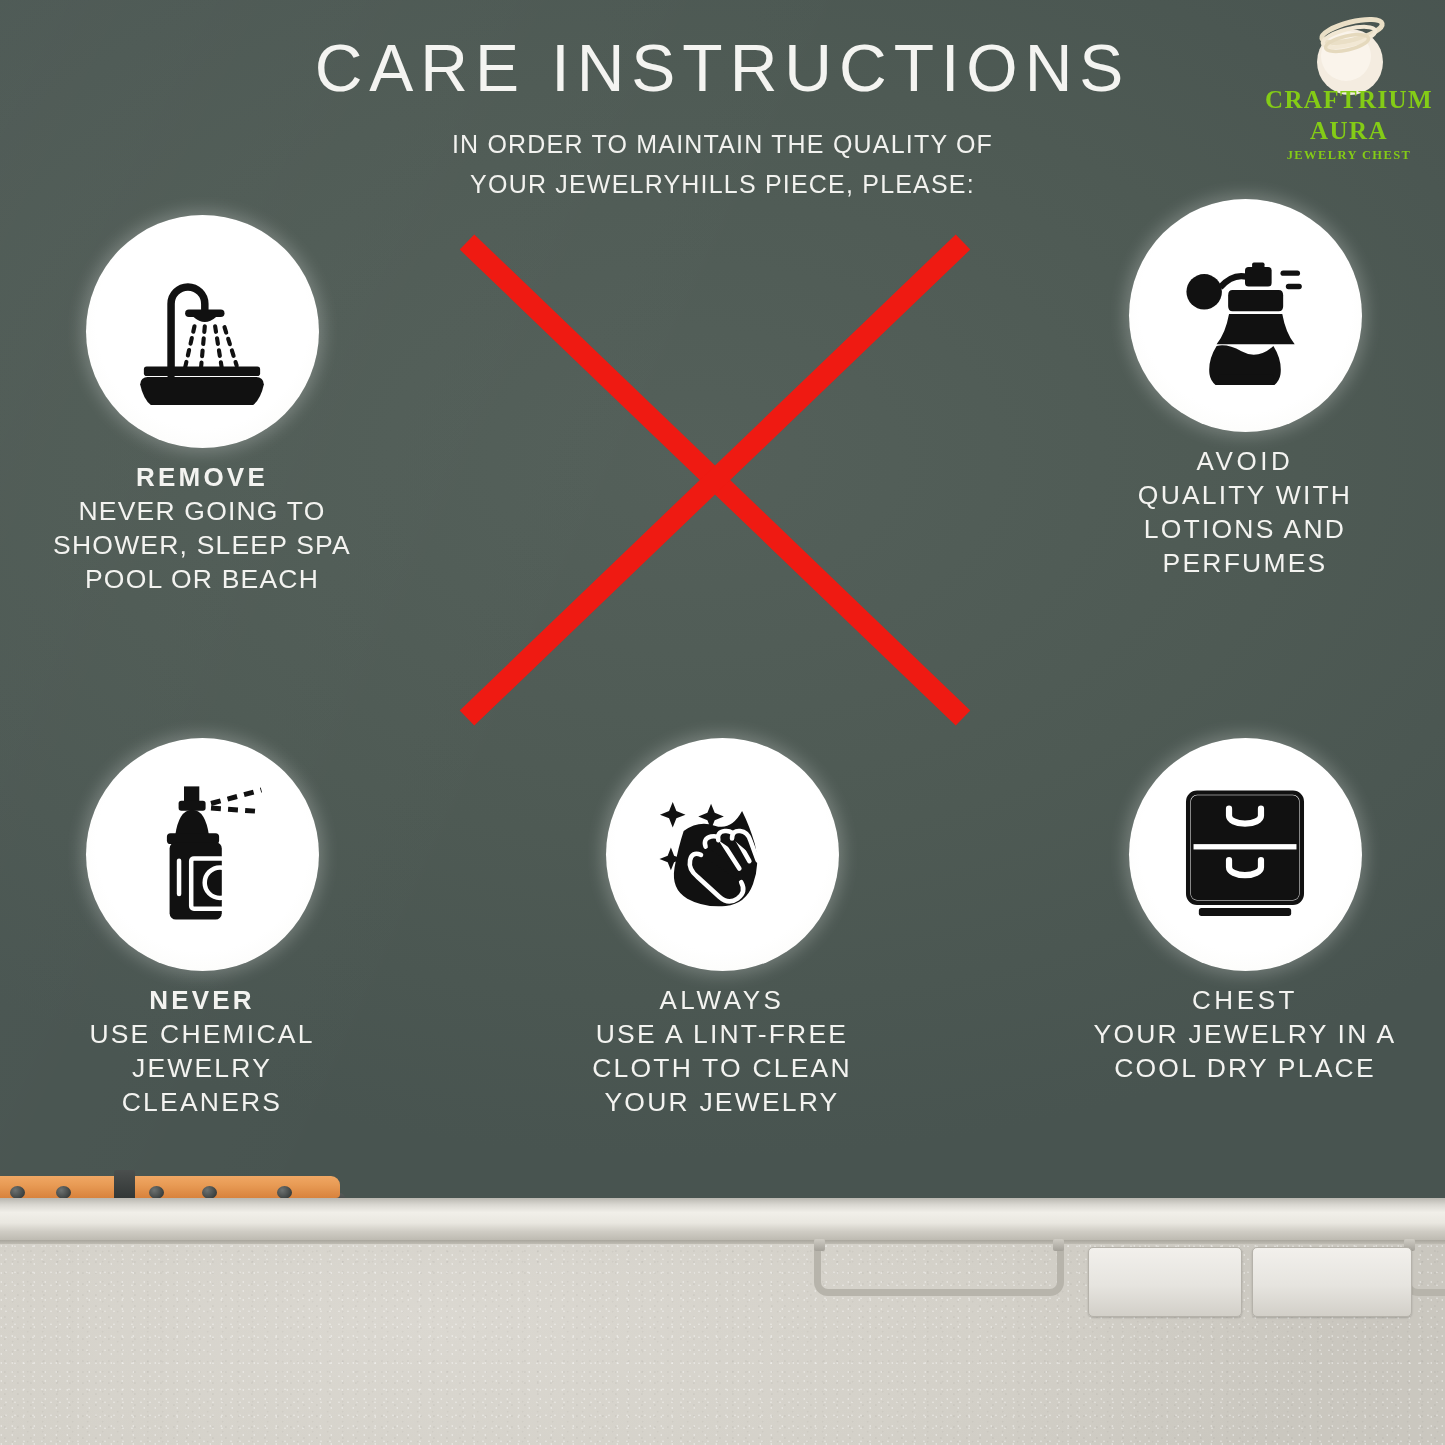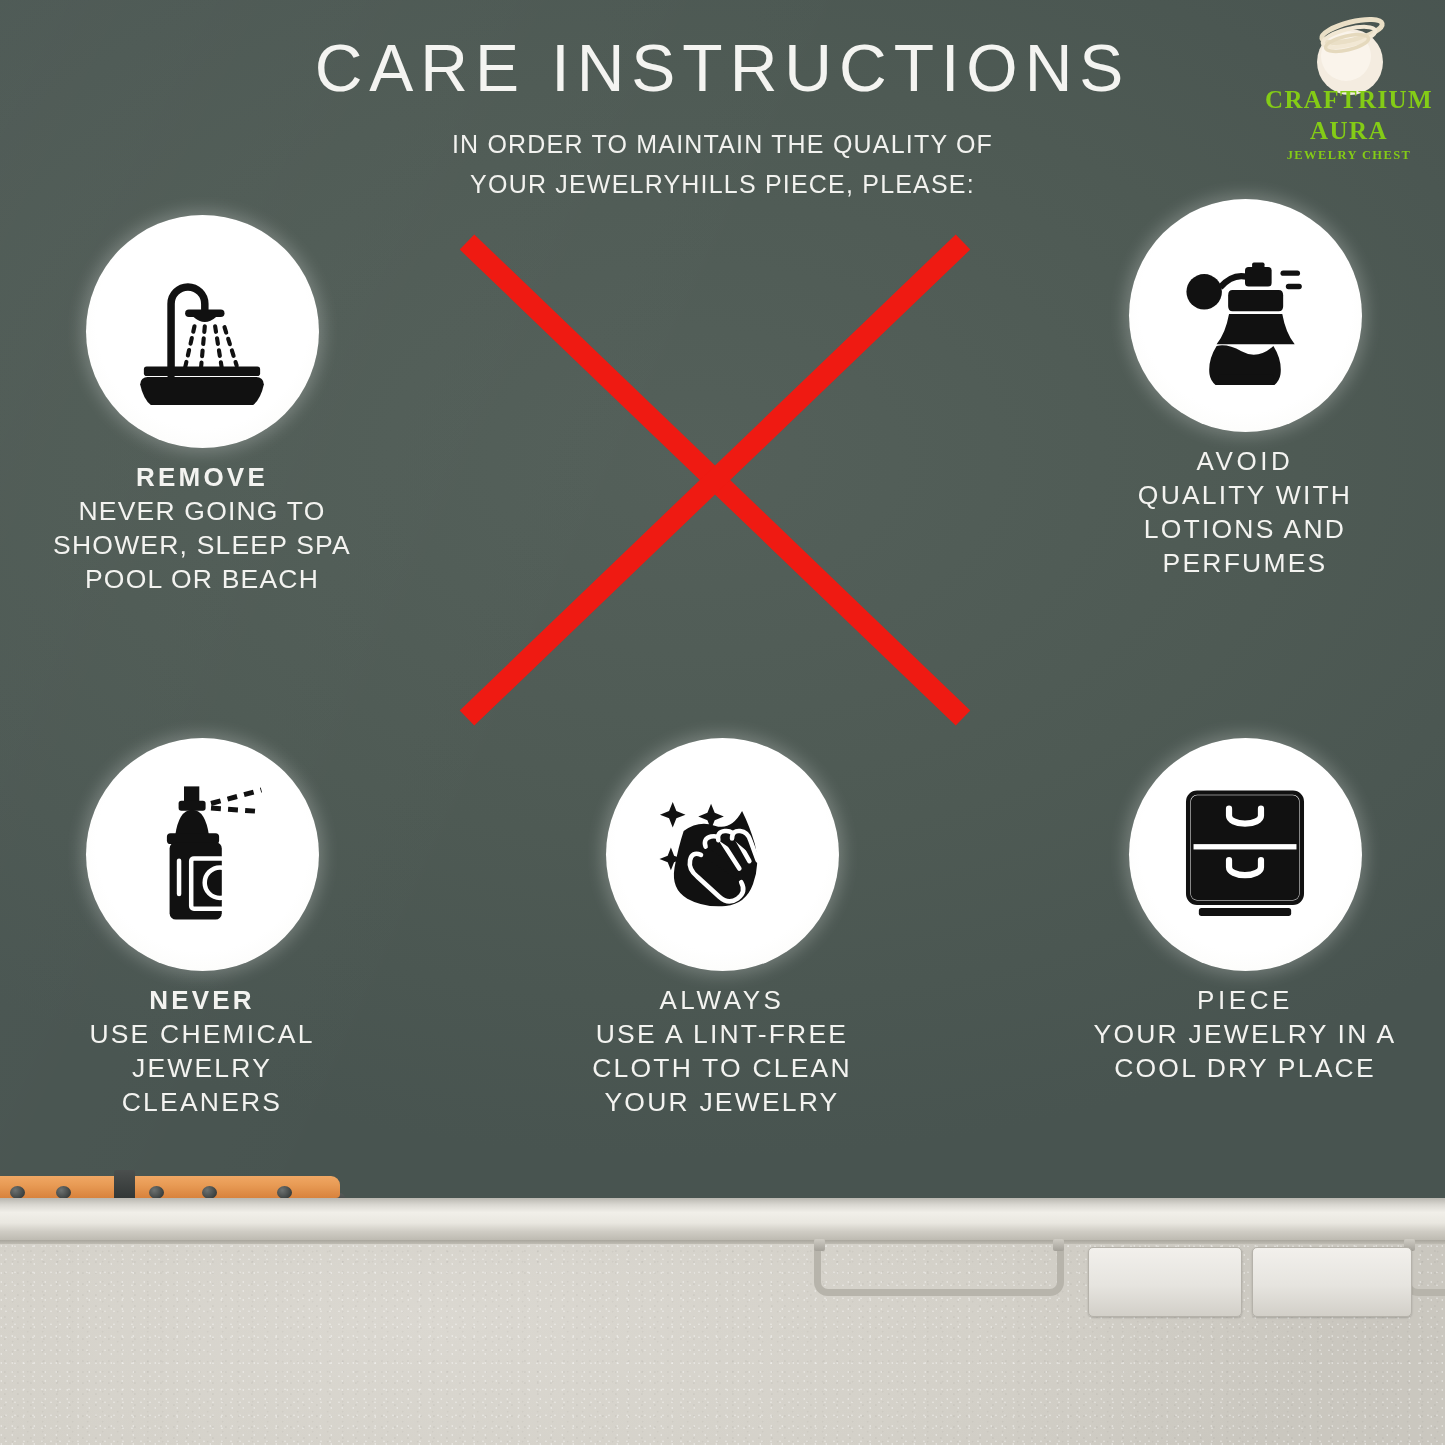--- a/index.html
+++ b/index.html
@@ -348,21 +348,21 @@
 
           <path d="M62 30 v8 a18 9 0 0 0 36 0 v-8" fill="none" stroke="#fff" stroke-width="7" stroke-linecap="round"></path>
 
           <path d="M62 88 v8 a18 9 0 0 0 36 0 v-8" fill="none" stroke="#fff" stroke-width="7" stroke-linecap="round"></path>
 
           <rect x="28" y="142" width="104" height="9" rx="3" fill="#111"></rect>
         </svg>
       </div>
     </div>
     <div class="caption">
-      <div class="cap-head light">PIECE</div>
+      <div class="cap-head light">CHEST</div>
       <div class="cap-body spaced">
         <div>YOUR JEWELRY IN A</div>
         <div>COOL DRY PLACE</div>
       </div>
     </div>
   </div>
 
   <div class="eraser">
     <div class="felt"></div>
     <div class="body"></div>

